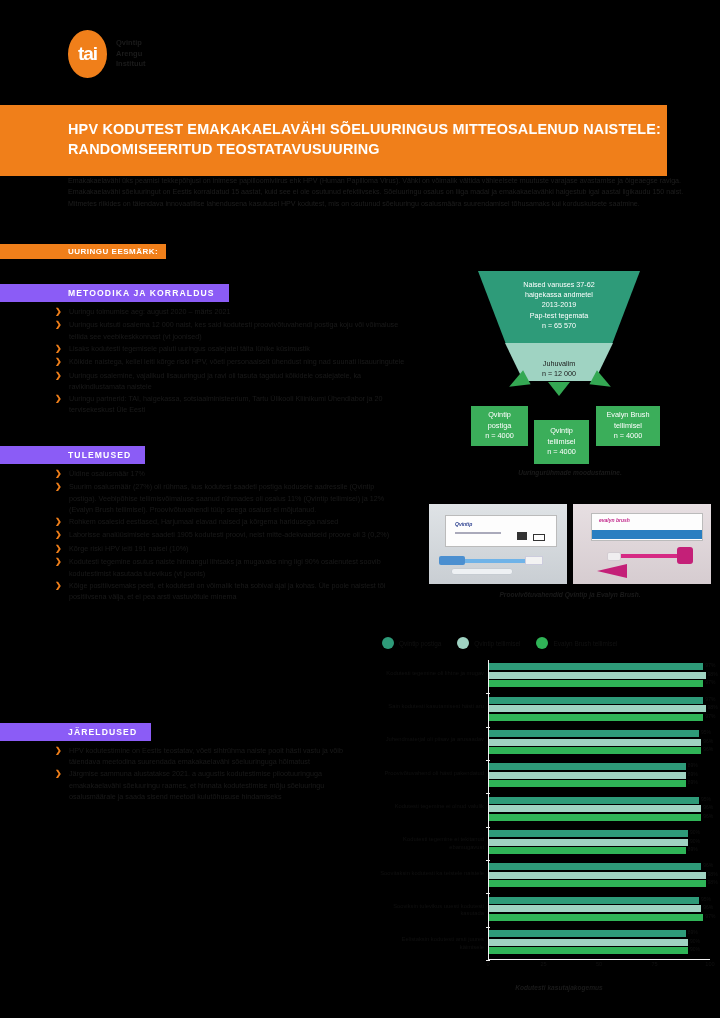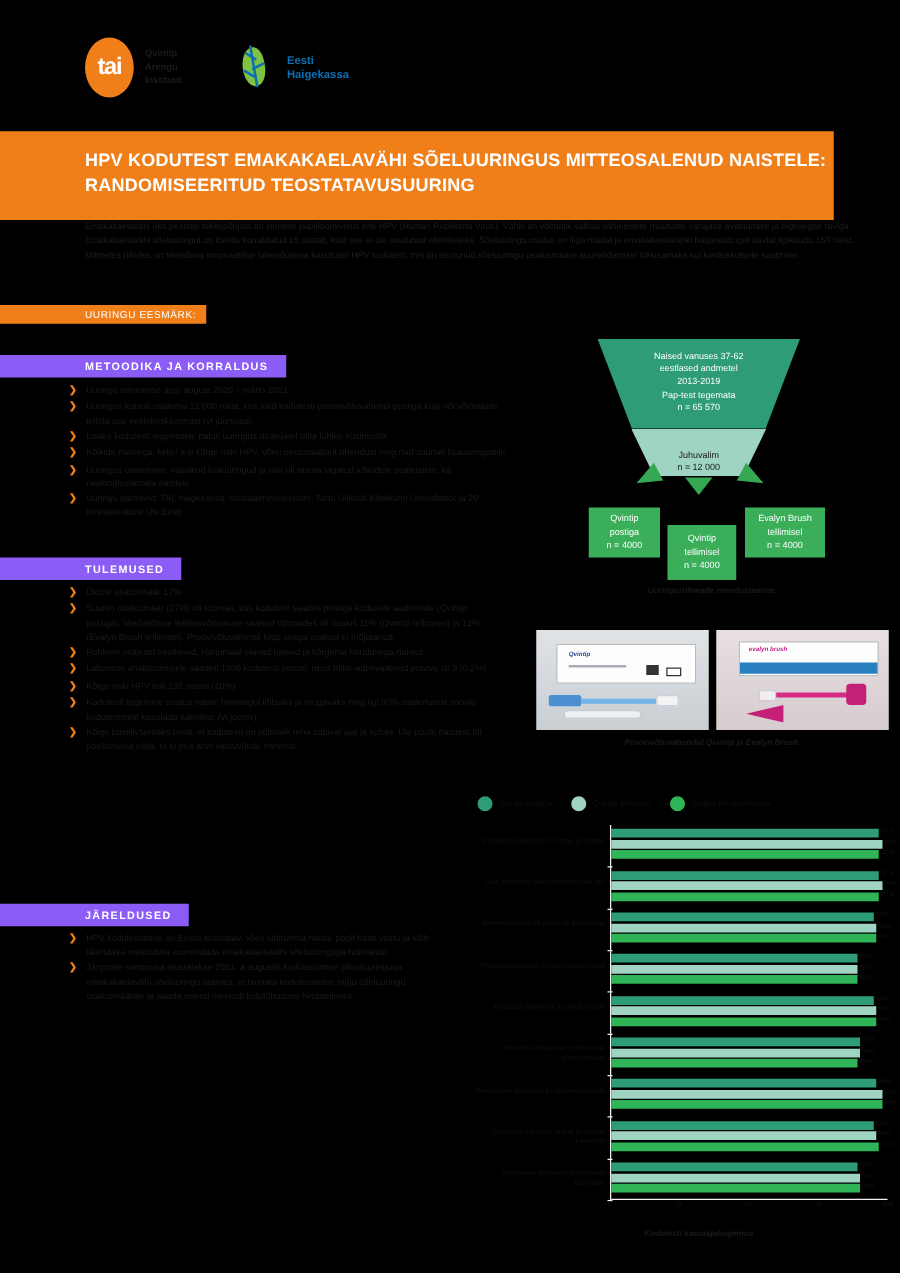--- a/index.html
+++ b/index.html
@@ -37,21 +37,21 @@
 
   
   .intro {
     position:absolute; left:68px; top:176px; width:616px;
     font-size:7.1px; line-height:1.62; color:#1e1e1e; text-align:left;
   }
 
   
   .aim-row { position:absolute; left:0; top:244px; display:flex; align-items:stretch; }
   .aim-tag {
-    background:#F07F1A; color:#fff; font-size:8px; font-weight:400; letter-spacing:.5px;
+    background:#F07F1A; color:#fff; font-size:8px; font-weight:700; letter-spacing:.5px;
     padding:3px 8px 3px 68px; display:flex; align-items:center;
   }
   .aim-text { color:#1e1e1e; font-size:7.3px; padding-left:4px; display:flex; align-items:center; }
 
   
   .sec-head {
     position:absolute; left:0; background:#8b5cf6; color:#fff;
     font-size:8.6px; font-weight:700; letter-spacing:1.1px;
     padding:4px 14px 4px 68px;
   }
@@ -148,33 +148,20 @@
 
 <div class="logo-row">
   <div class="tai-logo">
     <div class="tai-mark">tai</div>
     <div class="tai-words">
       <div>Qvintip</div>
       <div>Arengu</div>
       <div>Instituut</div>
     </div>
   </div>
-  <div class="ehk-logo">
-    <div class="ehk-mark">
-      <div class="leaf"></div>
-      <div class="vein" style="left:16px;top:2px;width:2px;height:34px;transform:rotate(-10deg);"></div>
-      <div class="vein" style="left:9px;top:10px;width:11px;height:2px;transform:rotate(32deg);"></div>
-      <div class="vein" style="left:15px;top:18px;width:11px;height:2px;transform:rotate(-28deg);"></div>
-      <div class="vein" style="left:8px;top:24px;width:11px;height:2px;transform:rotate(30deg);"></div>
-    </div>
-    <div class="ehk-words">
-      <div>Eesti</div>
-      <div>Haigekassa</div>
-    </div>
-  </div>
 </div>
 
 <div class="title-bar">
   <h1>HPV KODUTEST EMAKAKAELAVÄHI SÕELUURINGUS MITTEOSALENUD NAISTELE: RANDOMISEERITUD TEOSTATAVUSUURING</h1>
 </div>
 
 <div class="intro">Emakakaelavähi üks peamisi tekkepõhjusi on inimese papilloomiviirus ehk HPV (Human Papilloma Virus). Vähki on võimalik vältida vähieelsete muutuste varajase avastamise ja õigeaegse raviga. Emakakaelavähi sõeluuringut on Eestis korraldatud 15 aastat, kuid see ei ole osutunud efektiivseks. Sõeluuringu osalus on liiga madal ja emakakaelavähki haigestub igal aastal ligikaudu 150 naist. Mitmetes riikides on täiendava innovaatilise lahendusena kasutusel HPV kodutest, mis on osutunud sõeluuringu osalusmäära suurendamisel tõhusamaks kui korduskutsete saatmine.</div>
 
 <div class="aim-row">
   <div class="aim-tag">UURINGU EESMÄRK:</div>
@@ -249,21 +236,21 @@
   <div class="bullet">
       <span class="chev">❯</span>
       <span class="btxt">Järgmise sammuna alustatakse 2021. a augustis kodutestimise pilootuuringuga emakakaelavähi sõeluuringu raames, et hinnata kodutestimise mõju sõeluuringu osalusmäärale ja saada sisend meetodi kulutõhususe hindamiseks</span>
     </div>
 </div>
 
 <div class="flow">
   <div class="funnel-top">
     <div class="ft-in">
       <div>Naised vanuses 37-62</div>
-      <div>eestlased andmetel</div>
+      <div>haigekassa andmetel</div>
       <div>2013-2019</div>
       <div>Pap-test tegemata</div>
       <div>n = 65 570</div>
     </div>
   </div>
   <div class="funnel-mid">
     <div class="fm-in">
       <div>Juhuvalim</div>
       <div>n = 12 000</div>
     </div>

